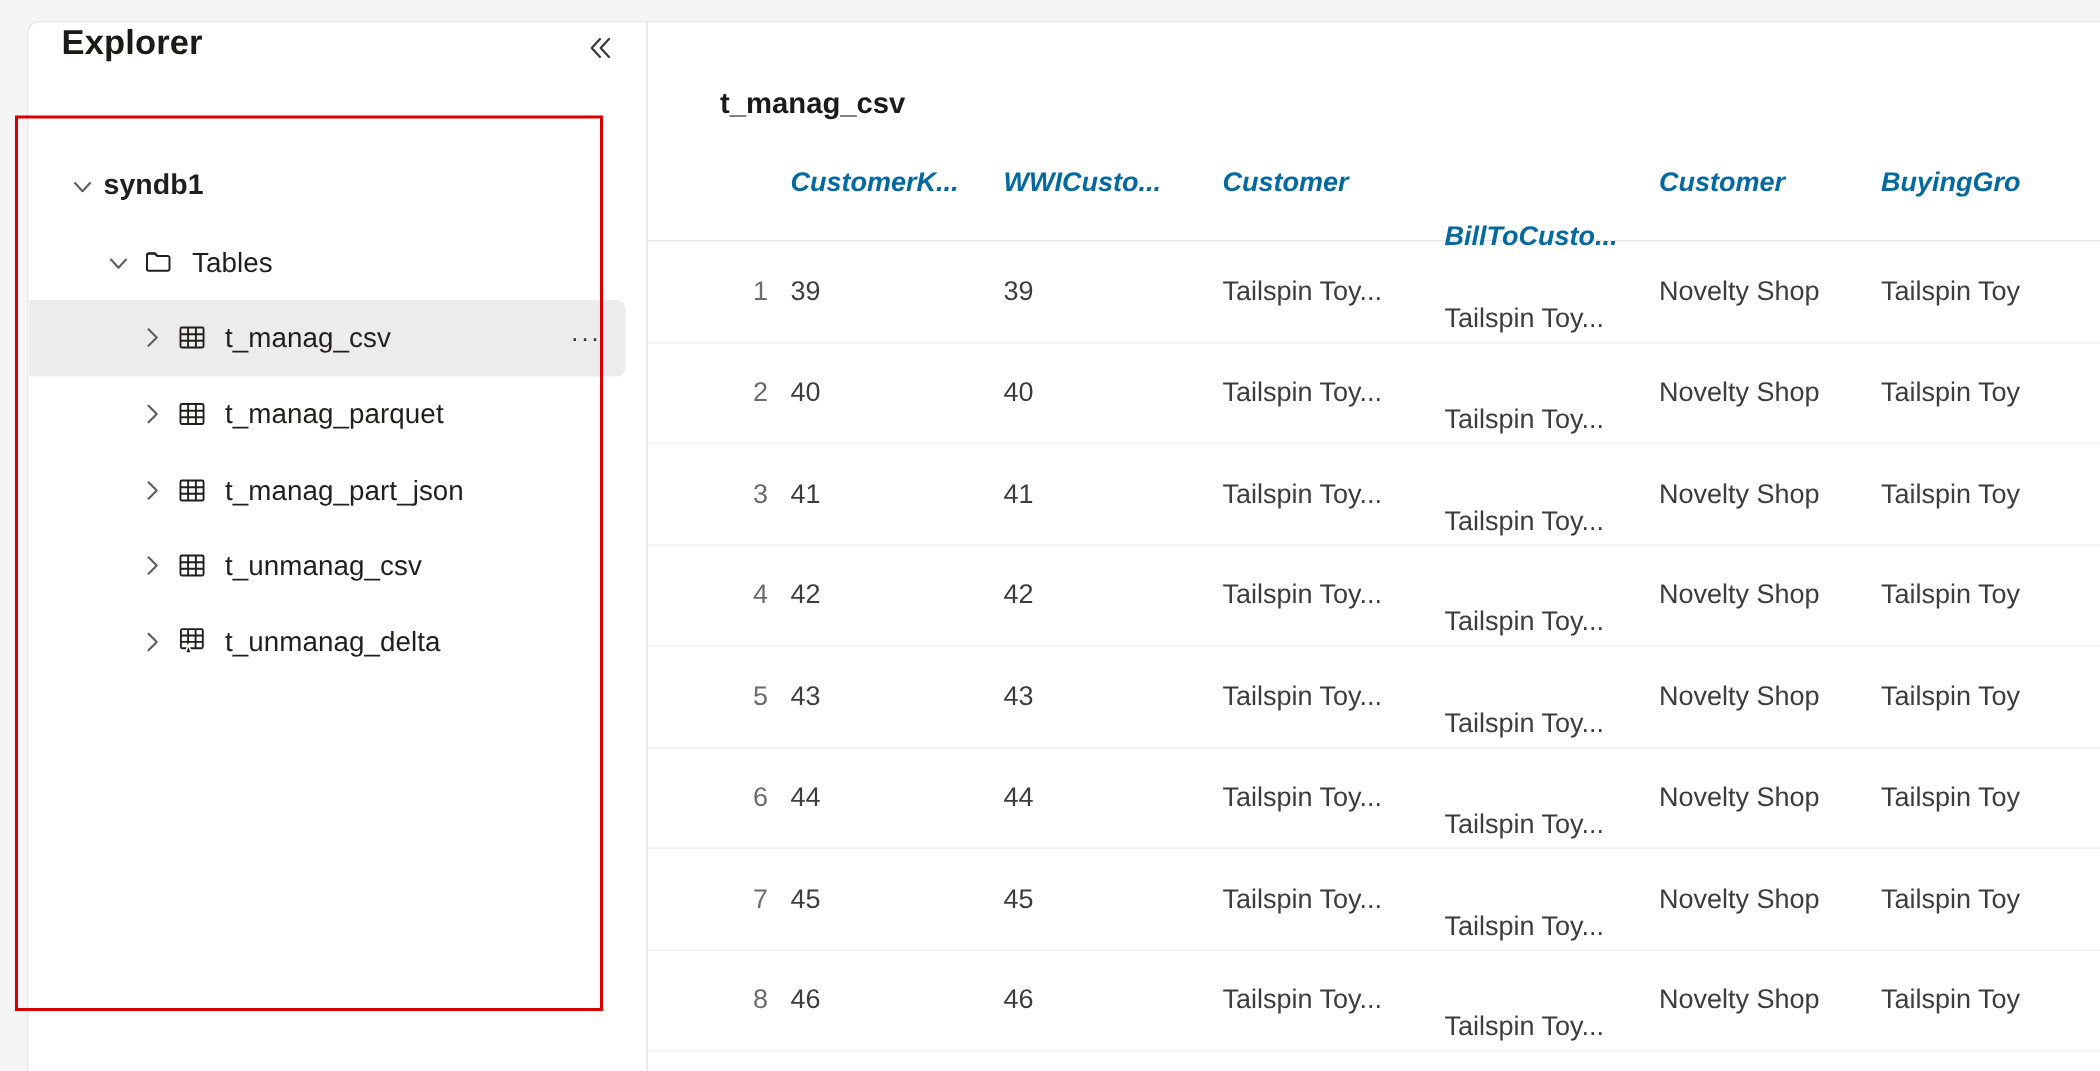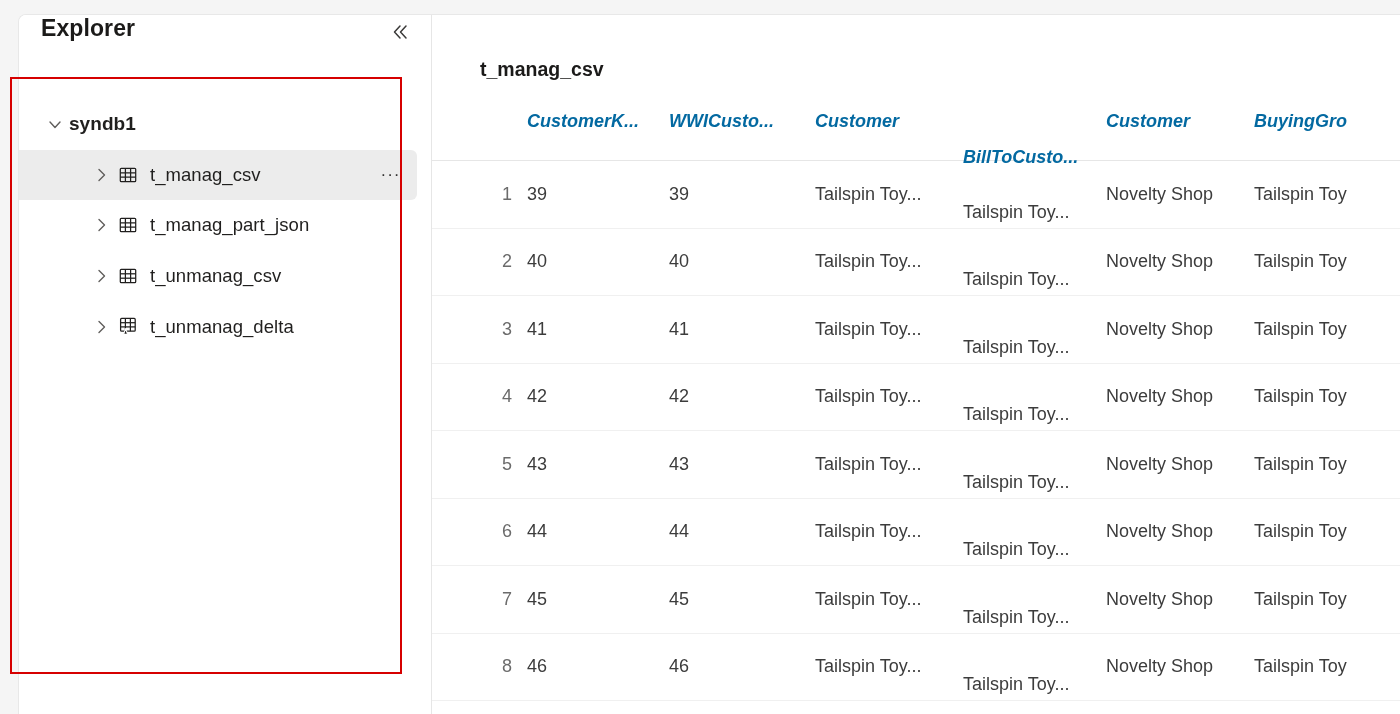--- a/index.html
+++ b/index.html
@@ -274,37 +274,68 @@
 
       <div class="tree" id="tree-container">
           <div class="tree-row lvl-0">
             <span class="chevron">
               <svg width="22" height="22" viewBox="0 0 22 22" fill="none" stroke="currentColor" stroke-width="1.4" stroke-linecap="round" stroke-linejoin="round">
                 <polyline points="6,9 11,14.5 16,9"></polyline>
               </svg>
             </span>
             <span class="node-label root">syndb1</span>
           </div>
+          <div class="tree-row lvl-1">
+            <span class="chevron">
+              <svg width="22" height="22" viewBox="0 0 22 22" fill="none" stroke="currentColor" stroke-width="1.4" stroke-linecap="round" stroke-linejoin="round">
+                <polyline points="6,9 11,14.5 16,9"></polyline>
+              </svg>
+            </span>
+            <span class="node-icon">
+              <svg width="22" height="22" viewBox="0 0 22 22" fill="none" stroke="currentColor" stroke-width="1.3" stroke-linejoin="round">
+                <path d="M3 6.2a1.2 1.2 0 0 1 1.2-1.2h4.1l1.5 1.6h0"></path>
+                <path d="M3 6.2a1.2 1.2 0 0 1 1.2-1.2h4.1l1.5 1.6h7a1.2 1.2 0 0 1 1.2 1.2v7.5a1.2 1.2 0 0 1-1.2 1.2H4.2A1.2 1.2 0 0 1 3 15.3z"></path>
+              </svg>
+            </span>
+            <span class="node-label">Tables</span>
+          </div>
           <div class="tree-row lvl-2 selected">
             <span class="chevron">
               <svg width="22" height="22" viewBox="0 0 22 22" fill="none" stroke="currentColor" stroke-width="1.4" stroke-linecap="round" stroke-linejoin="round">
                 <polyline points="9,5.5 14.5,11 9,16.5"></polyline>
               </svg>
             </span>
             <span class="node-icon">
               <svg width="22" height="22" viewBox="0 0 22 22" fill="none" stroke="currentColor" stroke-width="1.25">
                 <rect x="3.3" y="4.3" width="15.4" height="13.4" rx="1"></rect>
                 <line x1="3.3" y1="8.8" x2="18.7" y2="8.8"></line>
                 <line x1="3.3" y1="13.2" x2="18.7" y2="13.2"></line>
                 <line x1="8.4" y1="4.3" x2="8.4" y2="17.7"></line>
                 <line x1="13.6" y1="4.3" x2="13.6" y2="17.7"></line>
               </svg>
             </span>
             <span class="node-label">t_manag_csv</span>
             <span class="more-btn">...</span>
+          </div>
+          <div class="tree-row lvl-2">
+            <span class="chevron">
+              <svg width="22" height="22" viewBox="0 0 22 22" fill="none" stroke="currentColor" stroke-width="1.4" stroke-linecap="round" stroke-linejoin="round">
+                <polyline points="9,5.5 14.5,11 9,16.5"></polyline>
+              </svg>
+            </span>
+            <span class="node-icon">
+              <svg width="22" height="22" viewBox="0 0 22 22" fill="none" stroke="currentColor" stroke-width="1.25">
+                <rect x="3.3" y="4.3" width="15.4" height="13.4" rx="1"></rect>
+                <line x1="3.3" y1="8.8" x2="18.7" y2="8.8"></line>
+                <line x1="3.3" y1="13.2" x2="18.7" y2="13.2"></line>
+                <line x1="8.4" y1="4.3" x2="8.4" y2="17.7"></line>
+                <line x1="13.6" y1="4.3" x2="13.6" y2="17.7"></line>
+              </svg>
+            </span>
+            <span class="node-label">t_manag_parquet</span>
           </div>
           <div class="tree-row lvl-2">
             <span class="chevron">
               <svg width="22" height="22" viewBox="0 0 22 22" fill="none" stroke="currentColor" stroke-width="1.4" stroke-linecap="round" stroke-linejoin="round">
                 <polyline points="9,5.5 14.5,11 9,16.5"></polyline>
               </svg>
             </span>
             <span class="node-icon">
               <svg width="22" height="22" viewBox="0 0 22 22" fill="none" stroke="currentColor" stroke-width="1.25">
                 <rect x="3.3" y="4.3" width="15.4" height="13.4" rx="1"></rect>

